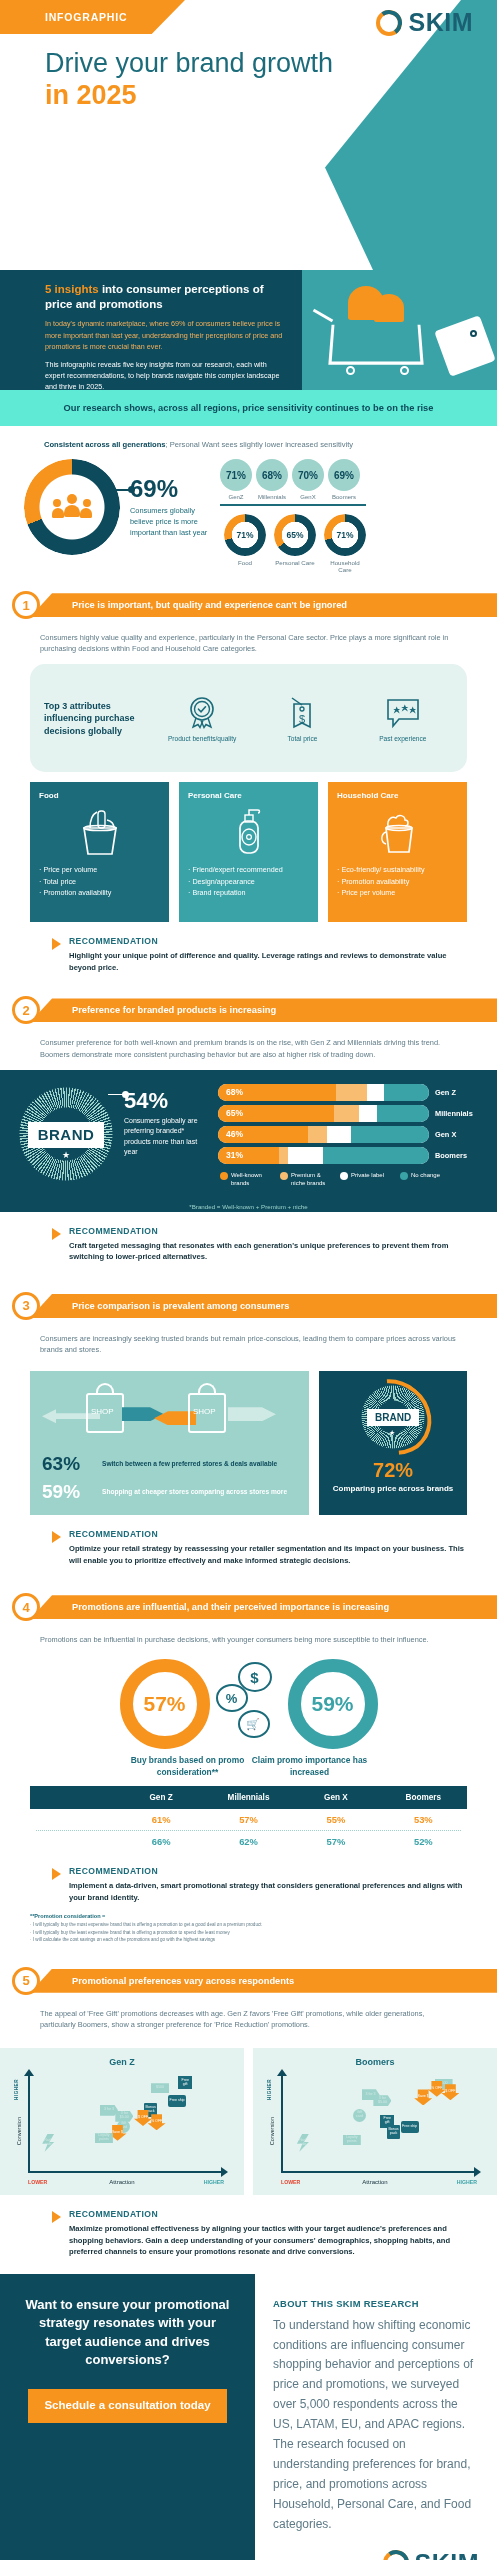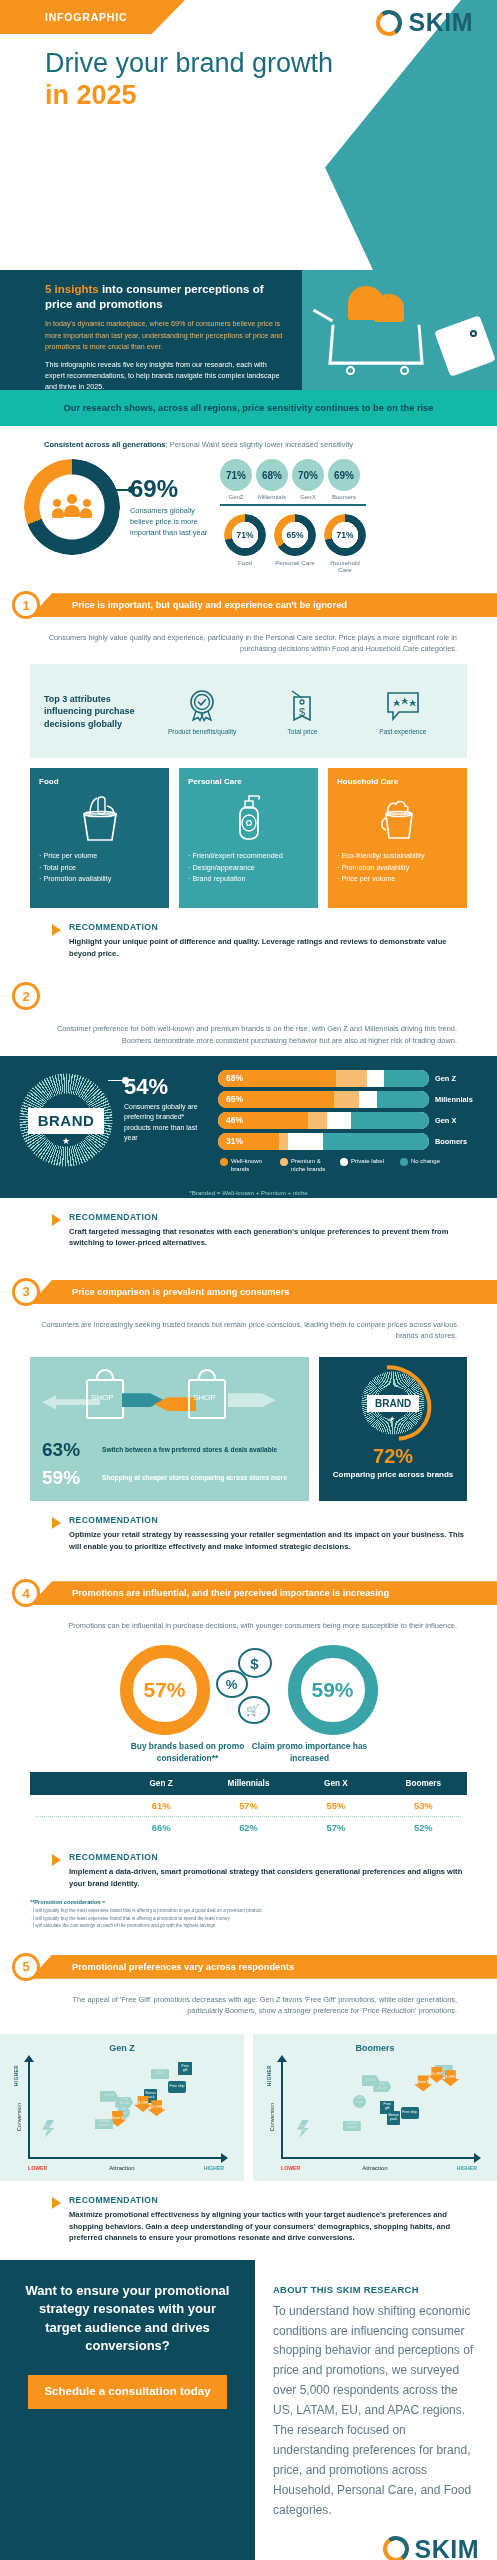--- a/index.html
+++ b/index.html
@@ -60,21 +60,21 @@
     border:3px solid #fff; border-top:none;
     transform:perspective(30px) rotateX(3deg);
   }
   .cart-handle { position:absolute; left:10px; top:44px; width:22px; height:3px; background:#fff; transform:rotate(30deg); }
   .cart-wheel { position:absolute; width:9px; height:9px; border:2.5px solid #fff; border-radius:50%; top:96px; }
   .tag-shape { position:absolute; right:8px; top:52px; width:48px; height:48px; background:#fff; transform:rotate(-20deg); border-radius:4px; }
   .tag-hole { position:absolute; right:20px; top:60px; width:7px; height:7px; border:2px solid #0d4a5c; border-radius:50%; }
 
   
   .teal-banner {
-    background:#14b8a6; color:#0d4a5c;
+    background:#5eead4; color:#0d4a5c;
     font-size:9.3px; font-weight:bold; text-align:center;
     padding:12px 14px; line-height:1.3;
   }
 
   
   .sec69 { padding:14px 20px 16px 24px; background:#fff; }
   .sec69-sub { font-size:7.6px; color:#5e7a86; text-align:left; margin-left:20px; margin-bottom:10px; }
   .sec69-sub b { color:#0d4a5c; }
   .sec69-row { display:flex; align-items:flex-start; gap:10px; }
   .donut-big { position:relative; width:96px; height:96px; flex:0 0 96px; }
@@ -125,24 +125,24 @@
     font-size:13px; font-weight:bold; color:#f7941e;
   }
   .sec-bar {
     position:absolute; left:30px; right:0; top:3px; height:24px;
     background:#f7941e;
     clip-path: polygon(22px 0, 100% 0, 100% 100%, 0 100%);
     display:flex; align-items:center;
   }
   .sec-bar span { color:#fff; font-weight:bold; font-size:9.3px; padding-left:42px; }
 
-  .sec-intro { font-size:7.4px; color:#5e7a86; text-align:right; line-height:1.5; padding:12px 40px 10px 40px; }
-
-  
-  .attr-band { background:#e4f2f0; margin:0 30px; padding:23px 14px; display:flex; align-items:center; }
+  .sec-intro { font-size:7.4px; color:#5e7a86; text-align:left; line-height:1.5; padding:12px 40px 10px 40px; }
+
+  
+  .attr-band { background:#e4f2f0; margin:0 30px; padding:30px 14px; display:flex; align-items:center;border-radius:15px; }
   .attr-title { font-size:9px; font-weight:bold; color:#0d4a5c; line-height:1.4; width:108px; }
   .attr-items { display:flex; flex:1; justify-content:space-around; }
   .attr-item { text-align:center; width:88px; }
   .attr-ic { height:38px; display:flex; align-items:center; justify-content:center; }
   .attr-lab { font-size:6.6px; color:#1b6b7a; margin-top:3px; }
 
   .cat-cards { display:flex; gap:10px; margin:10px 30px 0 30px; }
   .cat-card { flex:1; padding:9px 9px 10px 9px; min-height:140px; }
   .cat-card.food { background:#1b6b7a; }
   .cat-card.personal { background:#3aa3a8; }
@@ -481,20 +481,23 @@
 <div class="rec">
   <div class="rec-tri"></div>
   <div class="rec-body">
     <h5>RECOMMENDATION</h5>
     <p>Highlight your unique point of difference and quality. Leverage ratings and reviews to demonstrate value beyond price.</p>
   </div>
 </div>
 
 <div class="sec-header" style="margin-top:22px;">
   <div class="sec-num">2</div>
+  <div class="sec-bar">
+      <span>Preference for branded products is increasing</span>
+    </div>
 </div>
 <div class="sec-intro">Consumer preference for both well-known and premium brands is on the rise, with Gen Z and Millennials driving this trend. Boomers demonstrate more consistent purchasing behavior but are also at higher risk of trading down.</div>
 
 <div class="brand-band">
   <div class="brand-left">
     <div class="brand-burst"></div>
     <div class="brand-plate">
         <span>BRAND</span>
       </div>
     <div class="brand-star">★</div>

